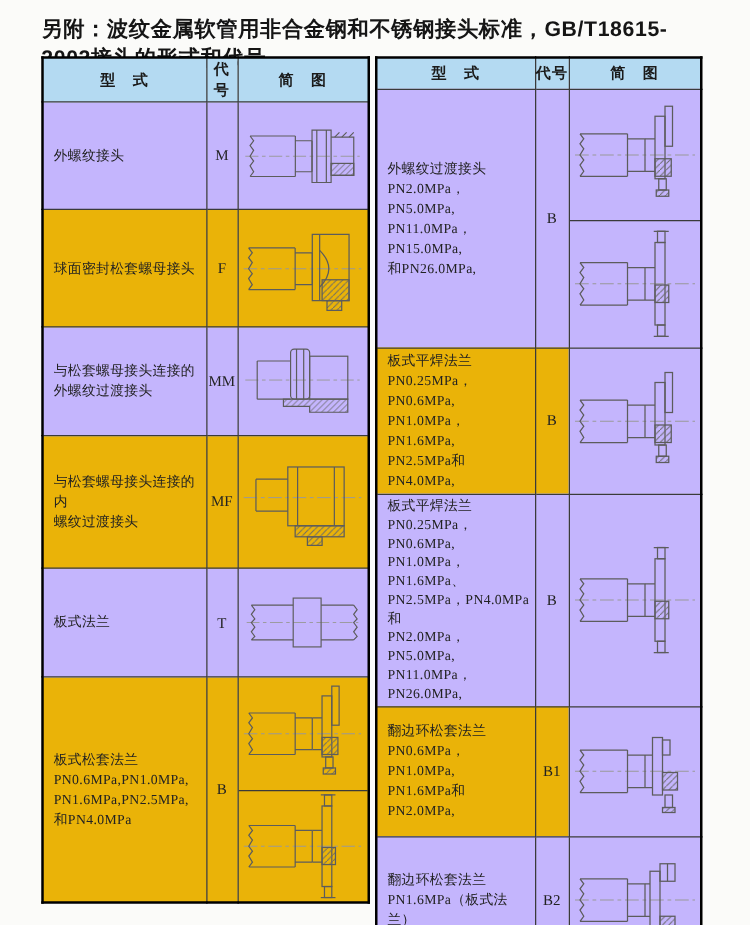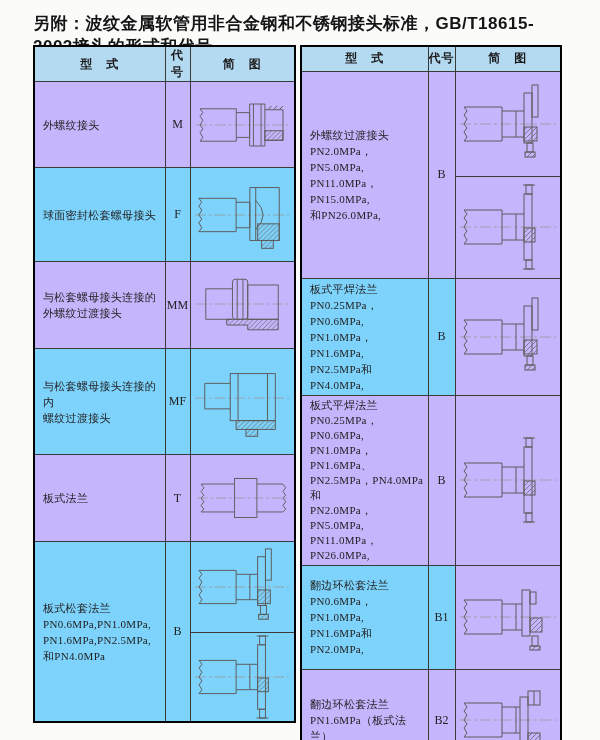--- a/index.html
+++ b/index.html
@@ -26,21 +26,21 @@
     text-align:center;padding:0;color:#1b1b1b;
   }
   td{padding:0;vertical-align:middle;background:#c4b5fd;}
   td.type{
     padding:2px 4px 2px 8px;
     font-size:11px;line-height:16px;letter-spacing:0.3px;
     white-space:pre-line;text-align:left;
   }
   td.code{text-align:center;font-size:12px;}
   td.diag-cell{text-align:center;}
-  .yellow{background:#7dd3fc;}
+  .yellow{background:#eab308;}
   .sub{width:100%;display:flex;align-items:center;justify-content:center;}
   .sub-top{border-bottom:1px solid #3a3a3a;}
   svg.diag{display:block;margin:0 auto;}
   #svg-defs{position:absolute;width:0;height:0;}
 </style>
 </head>
 <body>
 
 <svg id="svg-defs" aria-hidden="true">
   <defs>

